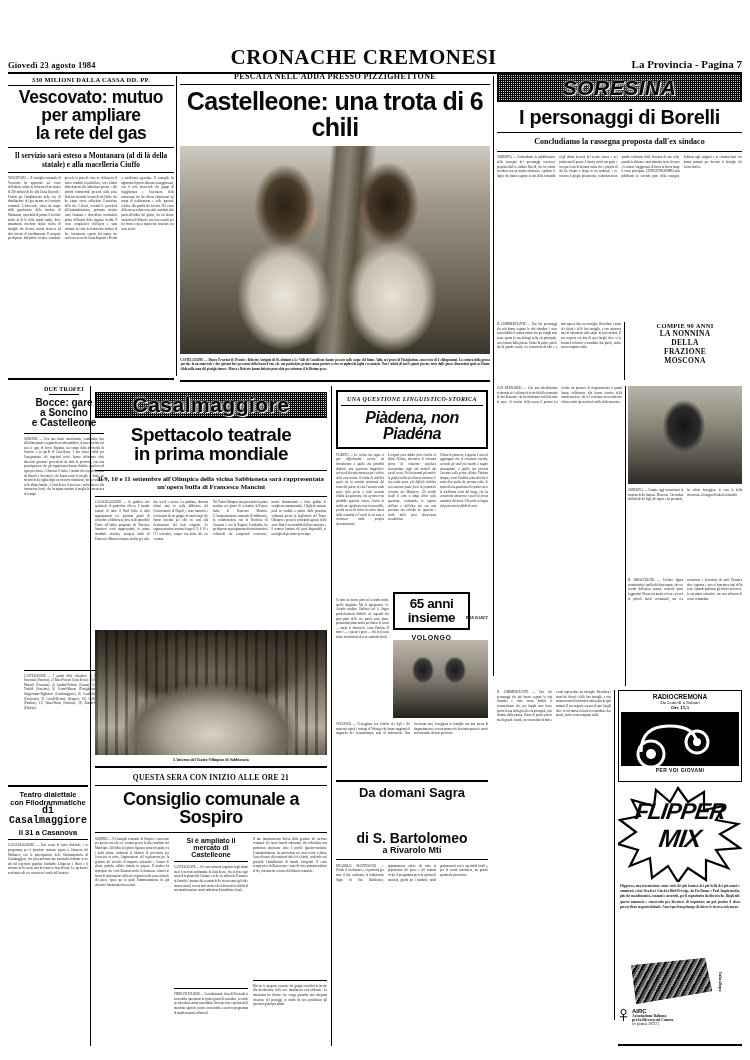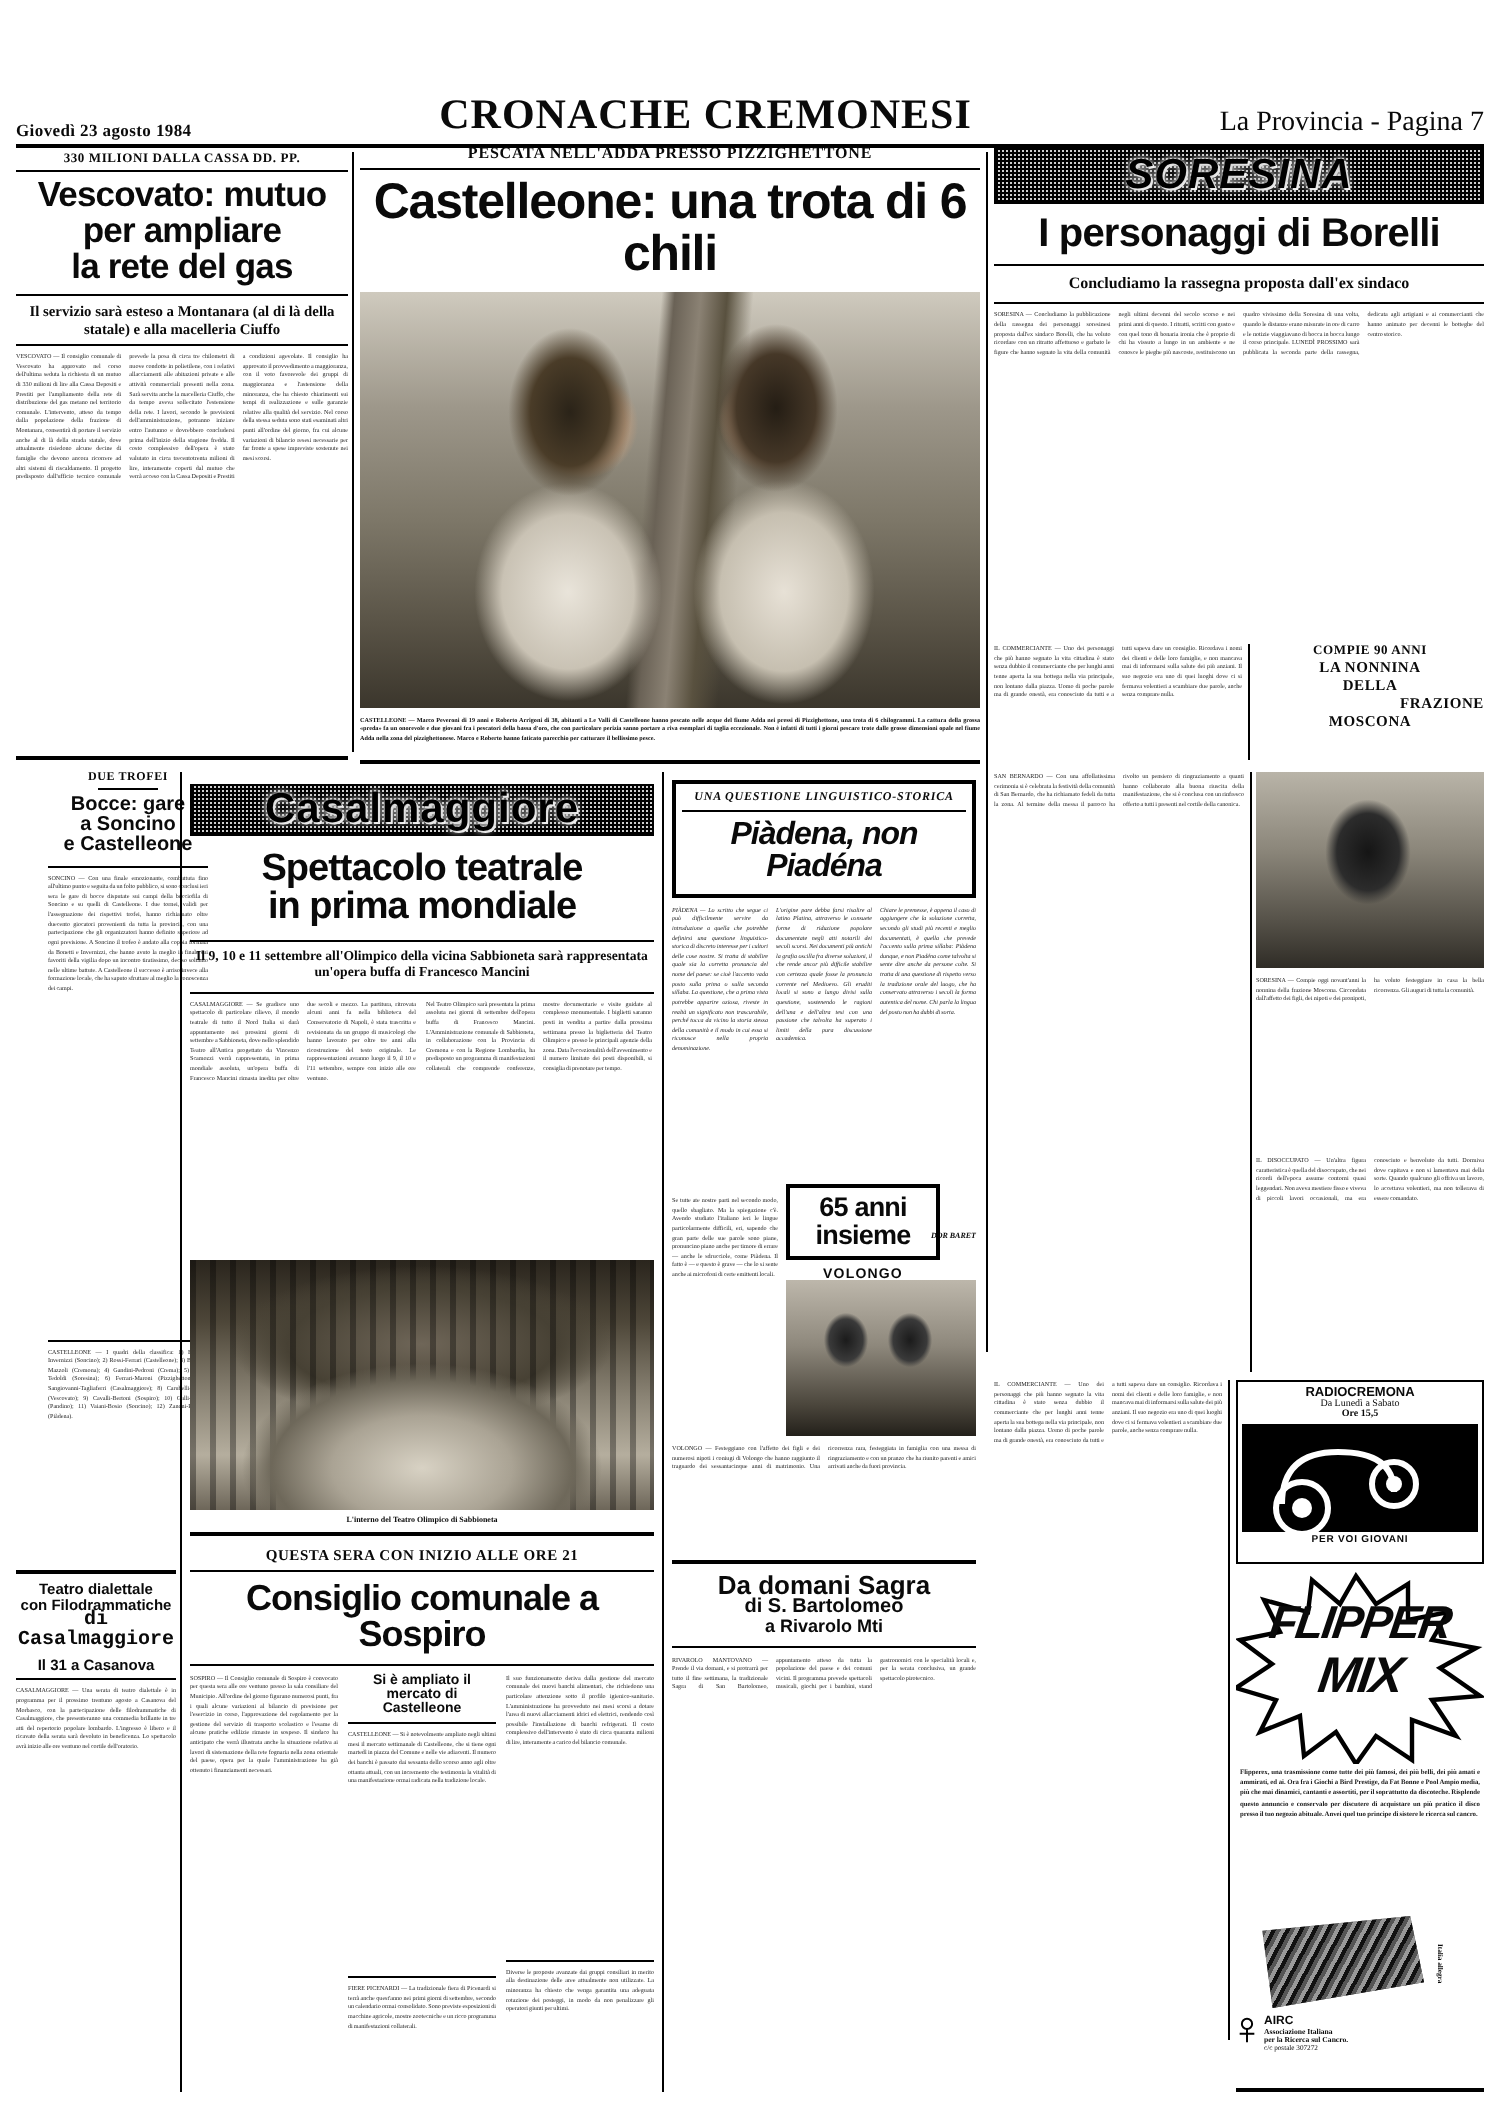--- a/index.html
+++ b/index.html
@@ -13,21 +13,21 @@
   .page{position:relative;width:750px;height:1060px;padding:0;box-sizing:border-box;}
 
   
   .masthead{
     position:absolute;left:8px;top:44px;width:734px;height:26px;
     display:flex;align-items:flex-end;justify-content:space-between;
     border-bottom:2px solid #000;padding-bottom:2px;
   }
   .mh-date{font-size:8.5px;font-weight:700;letter-spacing:.2px;}
   .mh-title{font-size:21px;font-weight:700;letter-spacing:.5px;font-family:"Liberation Serif",serif;}
-  .mh-right{font-size:14px;font-weight:400;}
+  .mh-right{font-size:11px;font-weight:700;}
 
   
   .kicker{font-size:7px;font-weight:700;text-align:center;letter-spacing:.3px;text-transform:uppercase;}
   .kicker-rule{width:30px;height:1px;background:#000;margin:2px auto 3px;}
   .hl{font-family:"Liberation Sans",sans-serif;font-weight:700;text-align:center;line-height:1.02;}
   .subhl{font-size:7.4px;font-weight:700;text-align:center;line-height:1.25;}
   .rule{height:1px;background:#000;width:100%;}
   .rule2{height:2px;background:#000;width:100%;}
   .vrule{position:absolute;width:1px;background:#000;}
 
@@ -120,21 +120,21 @@
     <div class="btext cols4" style="height:155px;">SORESINA — Concludiamo la pubblicazione della rassegna dei personaggi soresinesi proposta dall'ex sindaco Borelli, che ha voluto ricordare con un ritratto affettuoso e garbato le figure che hanno segnato la vita della comunità negli ultimi decenni del secolo scorso e nei primi anni di questo. I ritratti, scritti con gusto e con quel tono di bonaria ironia che è proprio di chi ha vissuto a lungo in un ambiente e ne conosce le pieghe più nascoste, restituiscono un quadro vivissimo della Soresina di una volta, quando le distanze erano misurate in ore di carro e le notizie viaggiavano di bocca in bocca lungo il corso principale. LUNEDÌ PROSSIMO sarà pubblicata la seconda parte della rassegna, dedicata agli artigiani e ai commercianti che hanno animato per decenni le botteghe del centro storico.</div>
   </div>
 
   <div style="position:absolute;left:497px;top:322px;width:245px;height:60px;">
     <div class="btext cols2" style="position:absolute;left:0;top:0;width:124px;height:58px;">IL COMMERCIANTE — Uno dei personaggi che più hanno segnato la vita cittadina è stato senza dubbio il commerciante che per lunghi anni tenne aperta la sua bottega nella via principale, non lontano dalla piazza. Uomo di poche parole ma di grande onestà, era conosciuto da tutti e a tutti sapeva dare un consiglio. Ricordava i nomi dei clienti e delle loro famiglie, e non mancava mai di informarsi sulla salute dei più anziani. Il suo negozio era uno di quei luoghi dove ci si fermava volentieri a scambiare due parole, anche senza comprare nulla.</div>
     <div class="vrule" style="left:127px;top:0;height:58px;"></div>
     <div style="position:absolute;left:131px;top:0;width:114px;text-align:center;">
       <div class="kicker" style="font-size:6.5px;">COMPIE 90 ANNI</div>
       <div class="kicker" style="font-size:7.5px;">LA NONNINA</div>
       <div class="kicker" style="font-size:7.5px;">DELLA</div>
-      <div class="kicker" style="font-size:7.5px;text-align:right;">FRAZIONE</div>
+      <div class="kicker" style="font-size:7.5px;">FRAZIONE</div>
       <div class="kicker" style="font-size:7.5px;">MOSCONA</div>
     </div>
   </div>
   <div class="photo" style="position:absolute;left:628px;top:386px;width:114px;height:98px;
        background:
          radial-gradient(ellipse 26px 32px at 56px 40px,#151515 0%,#2c2c2c 60%,transparent 82%),
          radial-gradient(ellipse 16px 18px at 56px 36px,#8a8070 0%,#5a5348 70%,transparent 90%),
          linear-gradient(180deg,#b9b4a8 0%,#8b867a 40%,#57534a 75%,#2f2c26 100%);"></div>
   <div class="btext cols2" style="position:absolute;left:628px;top:488px;width:114px;height:86px;">SORESINA — Compie oggi novant'anni la nonnina della frazione Moscona. Circondata dall'affetto dei figli, dei nipoti e dei pronipoti, ha voluto festeggiare in casa la bella ricorrenza. Gli auguri di tutta la comunità.</div>
   <div class="btext cols2" style="position:absolute;left:497px;top:386px;width:125px;height:300px;">SAN BERNARDO — Con una affollatissima cerimonia si è celebrata la festività della comunità di San Bernardo, che ha richiamato fedeli da tutta la zona. Al termine della messa il parroco ha rivolto un pensiero di ringraziamento a quanti hanno collaborato alla buona riuscita della manifestazione, che si è conclusa con un rinfresco offerto a tutti i presenti nel cortile della canonica.</div>
@@ -246,21 +246,21 @@
          radial-gradient(ellipse 13px 16px at 30px 30px,#1b1b1b 0%,#3a3a3a 65%,transparent 85%),
          radial-gradient(ellipse 13px 16px at 62px 30px,#1b1b1b 0%,#3a3a3a 65%,transparent 85%),
          radial-gradient(ellipse 9px 10px at 30px 27px,#cfc3b0 0%,#8d8374 70%,transparent 92%),
          radial-gradient(ellipse 9px 10px at 62px 27px,#cfc3b0 0%,#8d8374 70%,transparent 92%),
          linear-gradient(180deg,#bdb7ab 0%,#8e887c 42%,#4b463c 80%,#23201a 100%);"></div>
   <div class="btext cols2" style="position:absolute;left:336px;top:722px;width:152px;height:52px;">VOLONGO — Festeggiano con l'affetto dei figli e dei numerosi nipoti i coniugi di Volongo che hanno raggiunto il traguardo dei sessantacinque anni di matrimonio. Una ricorrenza rara, festeggiata in famiglia con una messa di ringraziamento e con un pranzo che ha riunito parenti e amici arrivati anche da fuori provincia.</div>
 
   <div style="position:absolute;left:336px;top:780px;width:152px;">
     <div class="rule2" style="margin-bottom:4px;"></div>
     <div class="hl" style="font-size:13px;">Da domani Sagra</div>
-    <div class="hl" style="font-size:10px;">di S. Bartolomeo</div>
+    <div class="hl" style="font-size:14px;margin-top:32px;">di S. Bartolomeo</div>
     <div class="hl" style="font-size:9px;">a Rivarolo Mti</div>
     <div class="rule" style="margin:4px 0;"></div>
     <div class="btext cols3" style="height:246px;">RIVAROLO MANTOVANO — Prende il via domani, e si protrarrà per tutto il fine settimana, la tradizionale Sagra di San Bartolomeo, appuntamento atteso da tutta la popolazione del paese e dei comuni vicini. Il programma prevede spettacoli musicali, giochi per i bambini, stand gastronomici con le specialità locali e, per la serata conclusiva, un grande spettacolo pirotecnico.</div>
   </div>
 
   <div class="btext cols2" style="position:absolute;left:497px;top:690px;width:114px;height:350px;">IL COMMERCIANTE — Uno dei personaggi che più hanno segnato la vita cittadina è stato senza dubbio il commerciante che per lunghi anni tenne aperta la sua bottega nella via principale, non lontano dalla piazza. Uomo di poche parole ma di grande onestà, era conosciuto da tutti e a tutti sapeva dare un consiglio. Ricordava i nomi dei clienti e delle loro famiglie, e non mancava mai di informarsi sulla salute dei più anziani. Il suo negozio era uno di quei luoghi dove ci si fermava volentieri a scambiare due parole, anche senza comprare nulla.</div>
   <div class="vrule" style="left:614px;top:690px;height:330px;"></div>
 
   <div class="box" style="position:absolute;left:618px;top:690px;width:124px;height:92px;padding:2px;">
     <div class="ad-title" style="font-size:6.5px;text-align:center;">RADIOCREMONA</div>

